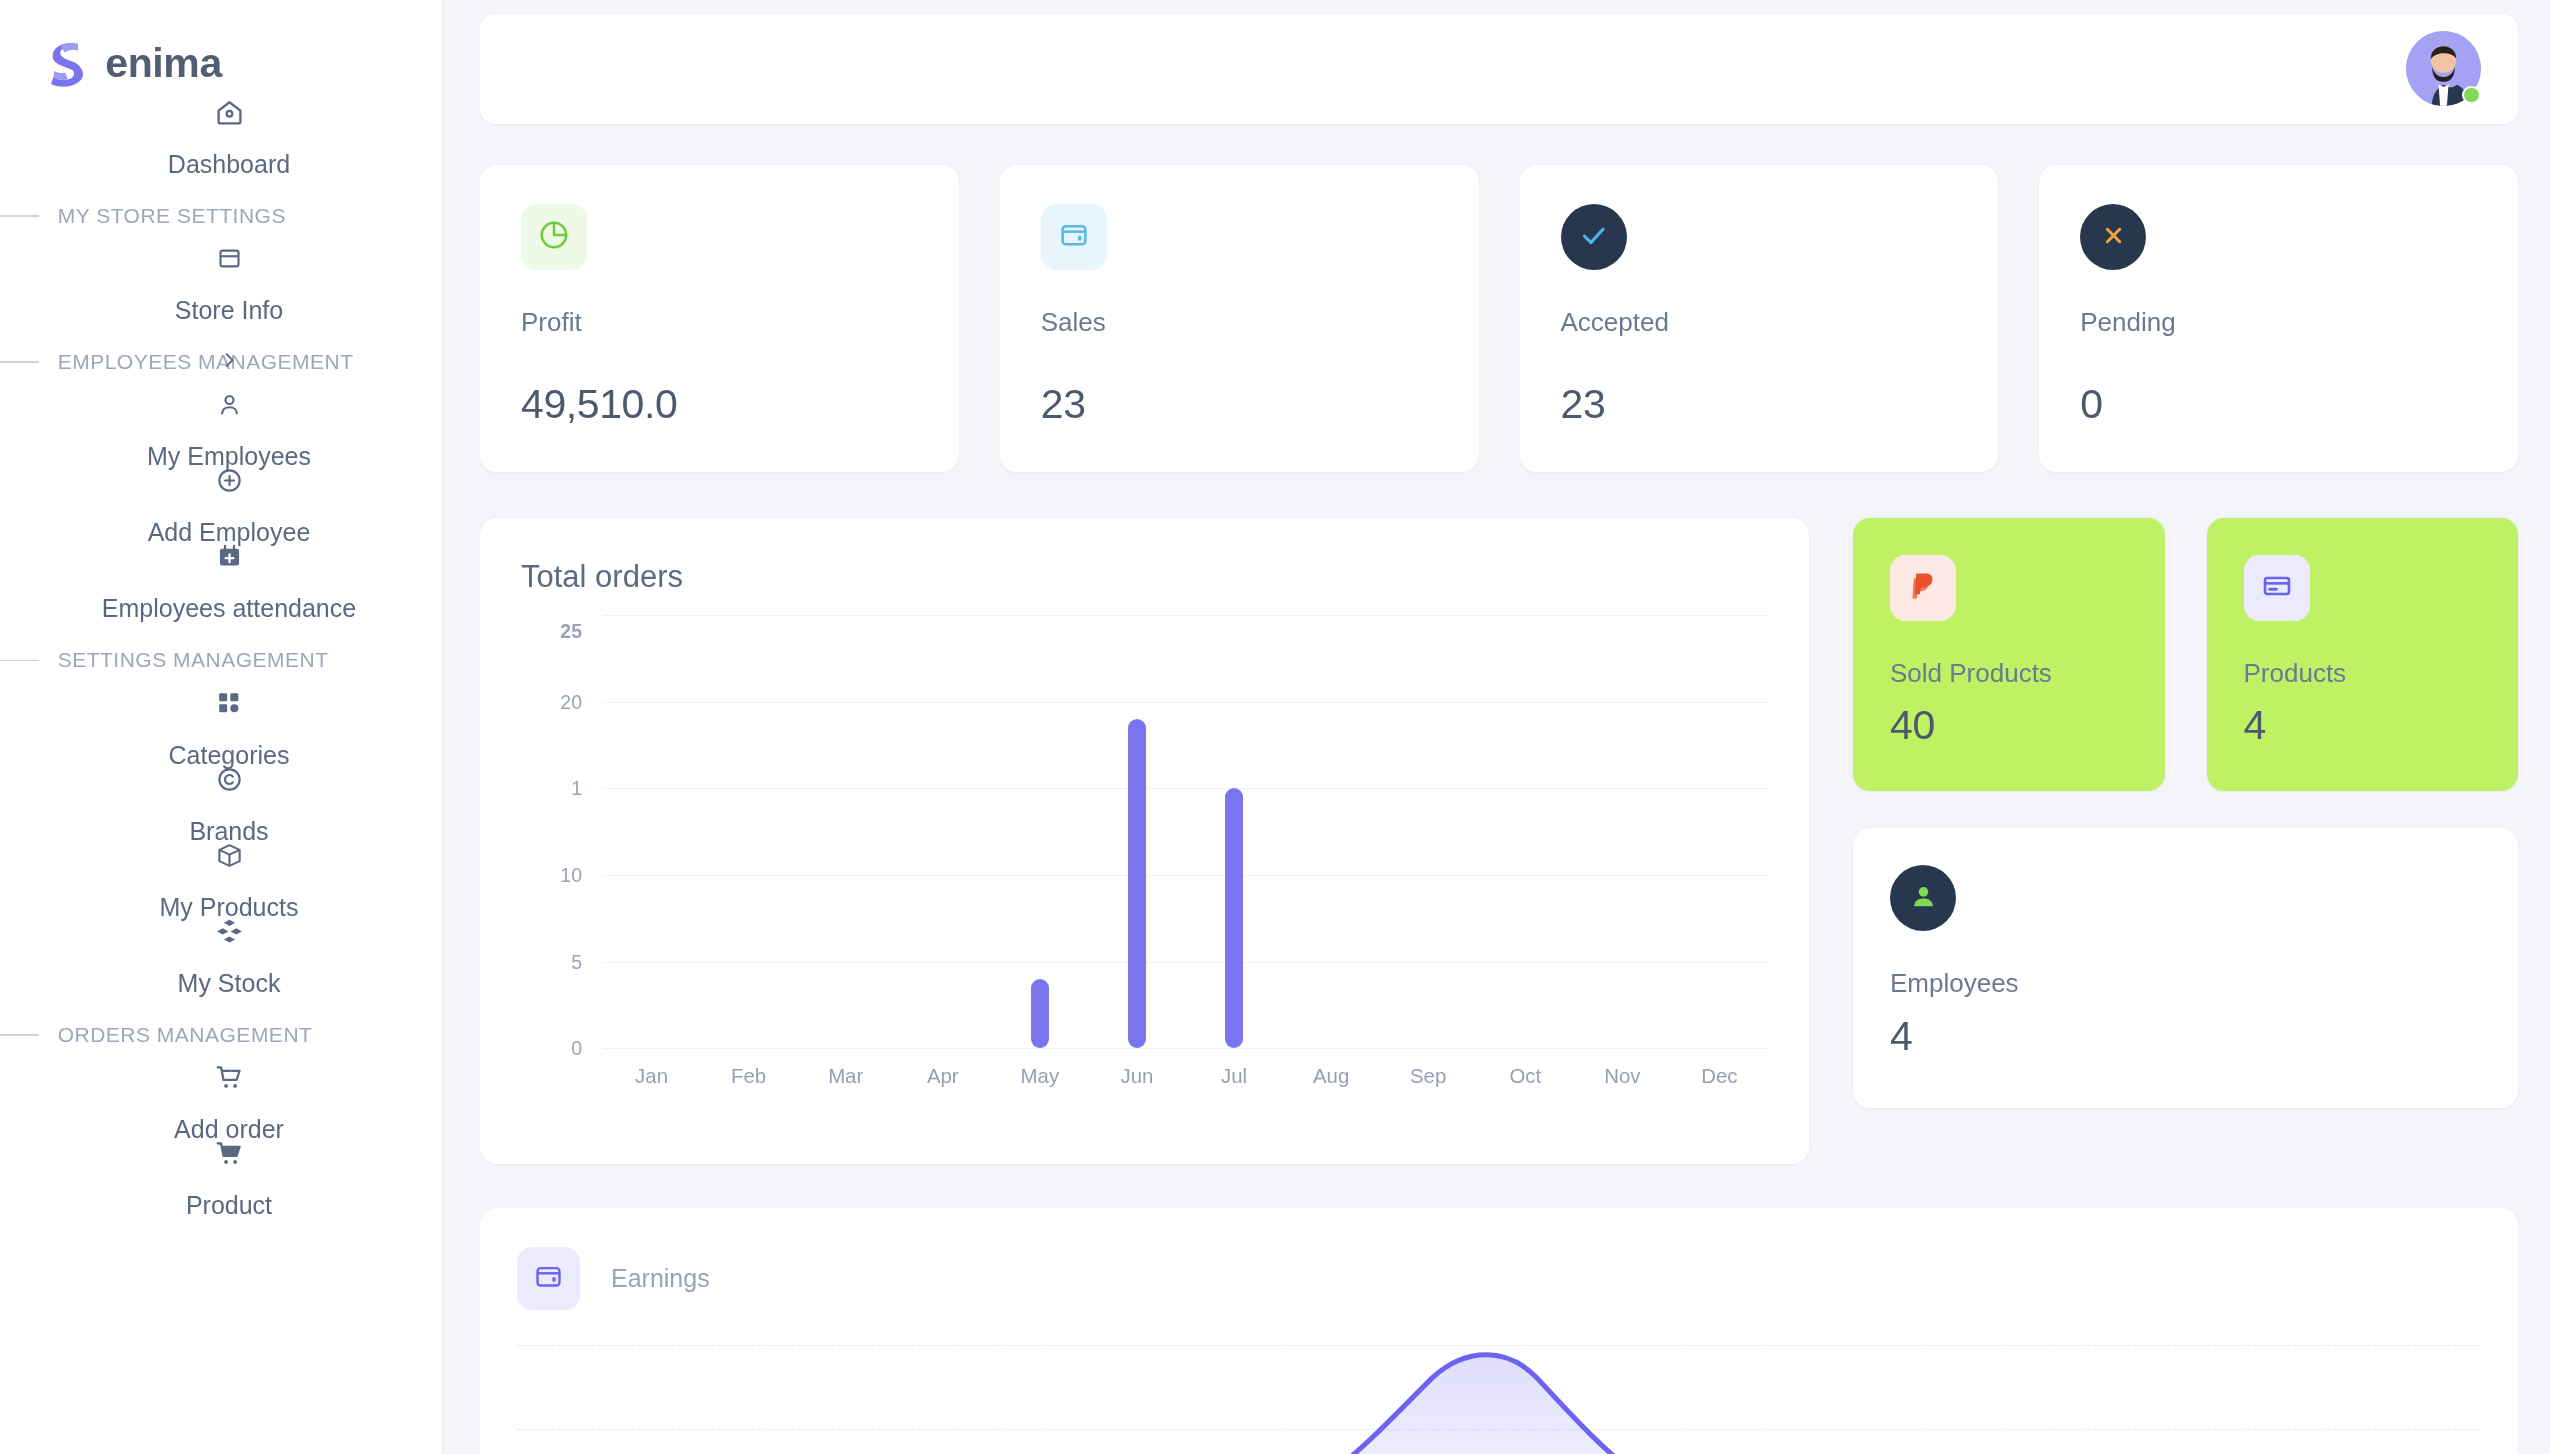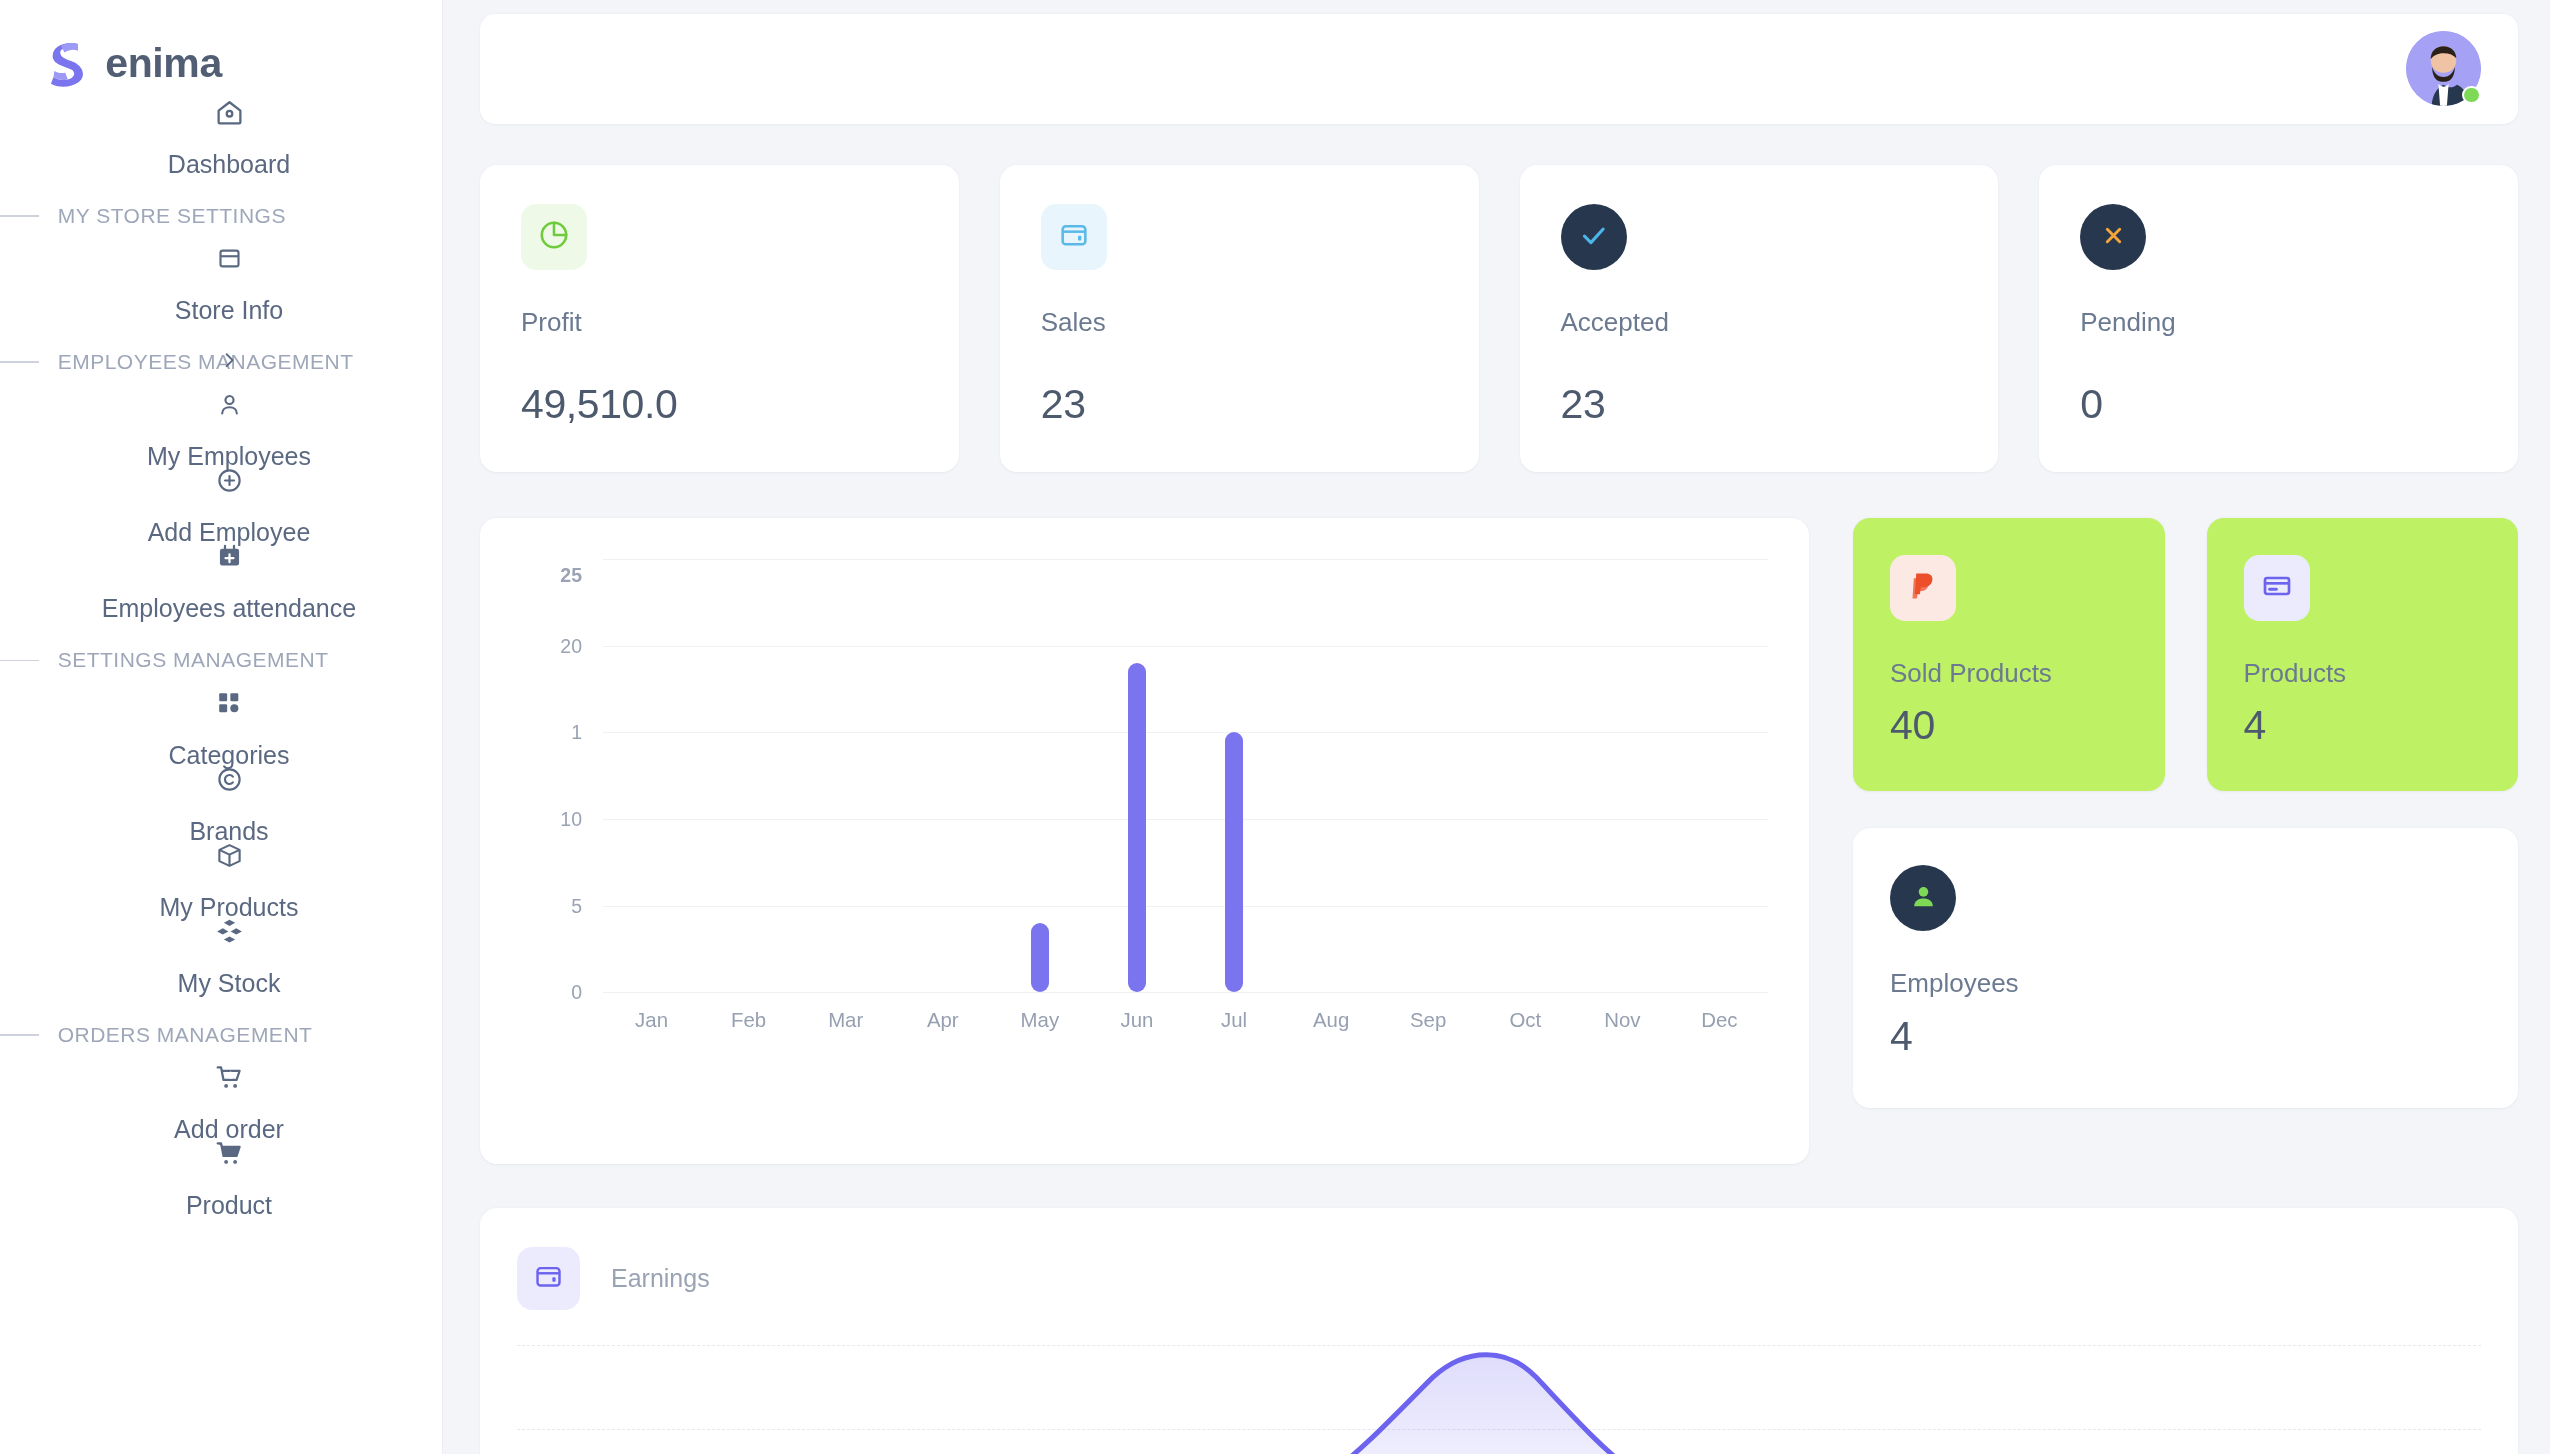--- a/index.html
+++ b/index.html
@@ -368,20 +368,21 @@
           </span>
         </div>
         <div class="stat-label">Pending</div>
         <div class="stat-value">0</div>
       </div>
     </div>
 
     <div class="mid">
 
       <section class="chart-card">
+        <div class="chart-title">Total orders</div>
         <div class="plot">
           <div class="ylabels">
               <span style="top: 433px;">0</span>
               <span style="top: 347px;">5</span>
               <span style="top: 260px;">10</span>
               <span style="top: 173px;">1</span>
               <span style="top: 87px;">20</span>
               <span style="top: 16px; font-weight: bold;">25</span>
             </div>
           <div class="grid">

